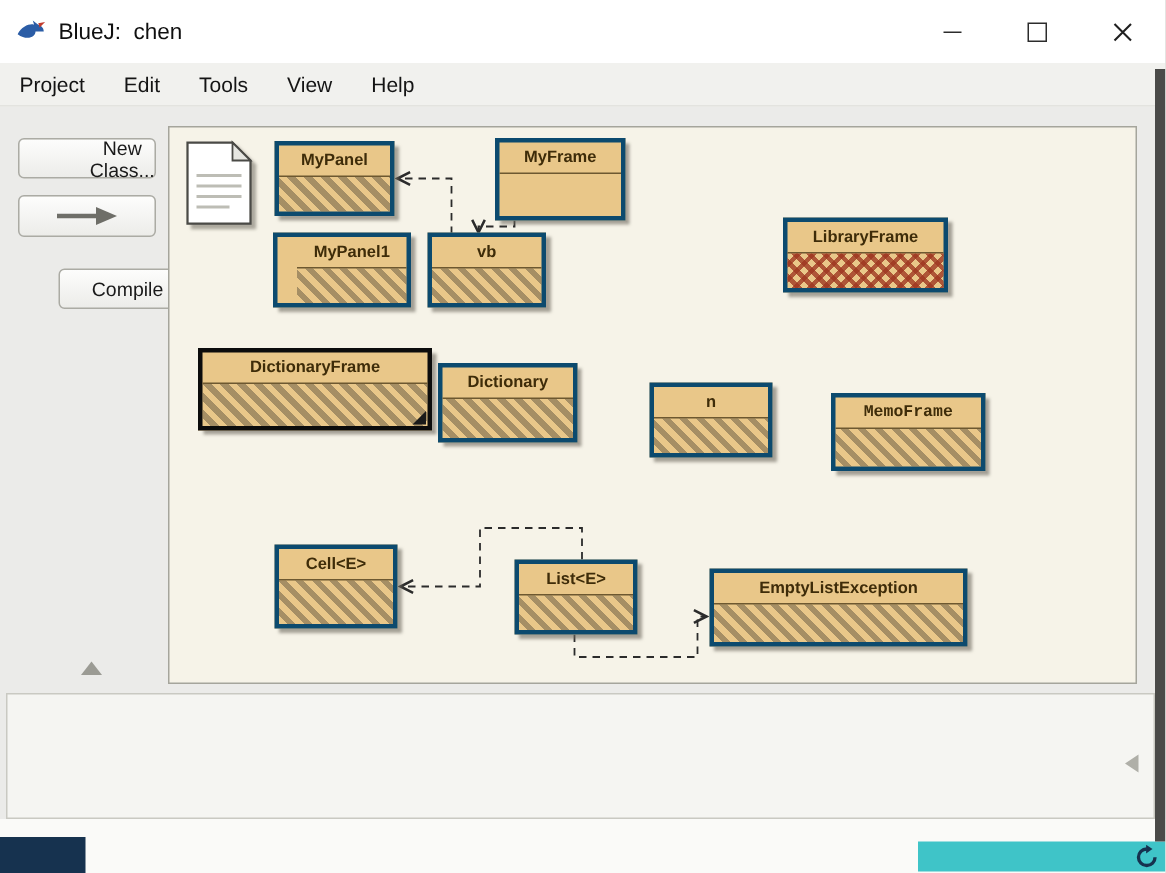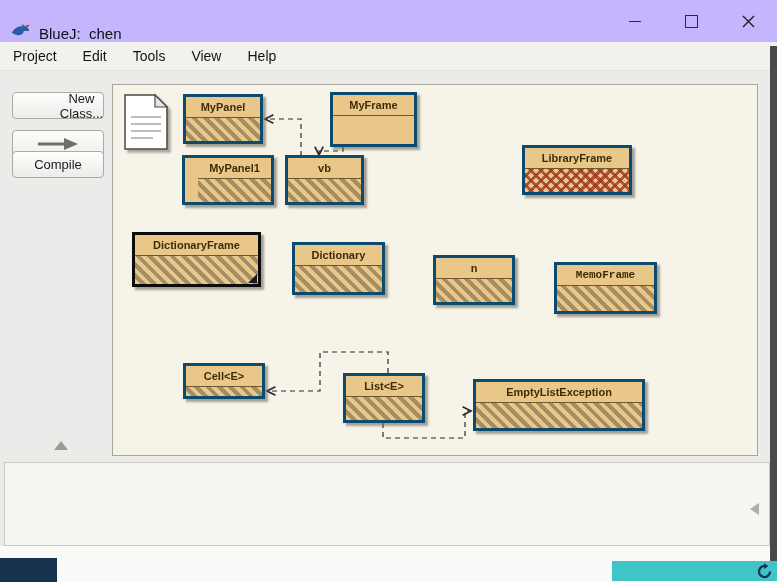--- a/index.html
+++ b/index.html
@@ -2,37 +2,37 @@
 <html style="--canvas-bg: #F6F3E8; --class-fill: #E9C789; --hatch-red: rgba(158,54,32,0.78); --teal: #3FC4C8; --navy: #16324F;"><head>
 <meta charset="utf-8">
 <style>
   html,body{margin:0;padding:0;background:#d8d8d5;}
   .window{
     position:relative;width:777px;height:582px;overflow:hidden;
     background:#EBEBE9;font-family:"Liberation Sans",sans-serif;
     -webkit-font-smoothing:antialiased;
   }
   
-  .titlebar{position:absolute;left:0;top:0;width:777px;height:42px;background:#c4b5fd;display:flex;align-items:flex-end;}
+  .titlebar{position:absolute;left:0;top:0;width:777px;height:42px;background:#ffffff;display:flex;align-items:center;}
   .app-icon{margin-left:9px;display:flex;align-items:center;}
   .title{margin-left:8px;font-size:15px;color:#101010;white-space:pre;}
   .win-controls{position:absolute;right:0;top:0;height:42px;display:flex;}
   .win-btn{width:57px;height:42px;display:flex;align-items:center;justify-content:center;cursor:default;}
   .glyph-min{width:12px;height:0;border-top:1.4px solid #2c2c2c;display:block;}
   .glyph-max{width:11px;height:11px;border:1.3px solid #2c2c2c;display:block;background:transparent;}
   
   .menubar{position:absolute;left:0;top:42px;width:777px;height:29px;background:#F1F1EE;display:flex;align-items:center;box-sizing:border-box;border-bottom:1px solid #E3E3DF;}
   .menu-item{padding:3px 13px;font-size:14px;color:#141414;}
   
   .tool-btn{position:absolute;left:12px;width:92px;height:27px;border:1px solid #ABABA4;border-radius:4px;
     background:linear-gradient(#FDFDFC,#ECECE9);font-family:"Liberation Sans",sans-serif;
     font-size:13px;color:#1a1a1a;display:flex;align-items:center;justify-content:center;padding:0;}
   .btn-newclass{top:92px;padding-left:47px;}
   .btn-arrow{top:130px;height:28px;}
-  .btn-compile{top:151px;}
+  .btn-compile{top:179px;margin-left:27px;}
   .expand-triangle{position:absolute;left:54px;top:441px;width:0;height:0;
     border-left:7px solid transparent;border-right:7px solid transparent;border-bottom:9px solid #9B9B94;}
   
   .canvas{position:absolute;left:112px;top:84px;width:646px;height:372px;box-sizing:border-box;
     background:var(--canvas-bg,#F6F3E8);border:1px solid #A5A59C;}
   #arrow-layer{position:absolute;left:0;top:0;width:644px;height:370px;z-index:1;}
   #arrow-layer polyline{fill:none;stroke:#2b2b2b;stroke-width:1.2;stroke-dasharray:5 4;}
   .readme{position:absolute;left:10px;top:8px;z-index:2;filter:drop-shadow(3px 3px 1px rgba(110,105,95,0.55));}
   .cls{position:absolute;z-index:2;box-sizing:border-box;background:var(--class-fill,#E9C789);
     border:3px solid #0c4a6e;box-shadow:3px 3px 2px rgba(110,105,95,0.6);display:flex;flex-direction:column;}
@@ -143,38 +143,38 @@
         <div class="cls-body"></div>
       </div>
       <div class="cls" style="left: 172px; top: 70px; width: 79px; height: 50px;">
         <div class="cls-label">vb</div>
         <div class="cls-body"></div>
       </div>
       <div class="cls uncompiled" style="left: 409px; top: 60px; width: 110px; height: 50px;">
         <div class="cls-label">LibraryFrame</div>
         <div class="cls-body"></div>
       </div>
-      <div class="cls selected" style="left: 19px; top: 147px; width: 129px; height: 55px;">
+      <div class="cls selected" style="left: 19px; top: 147px; width: 156px; height: 55px;">
         <div class="cls-label">DictionaryFrame</div>
         <div class="cls-body"></div>
         <div class="resize-handle"></div>
       </div>
       <div class="cls" style="left: 179px; top: 157px; width: 93px; height: 53px;">
         <div class="cls-label">Dictionary</div>
         <div class="cls-body"></div>
       </div>
       <div class="cls" style="left: 320px; top: 170px; width: 82px; height: 50px;">
         <div class="cls-label">n</div>
         <div class="cls-body"></div>
       </div>
       <div class="cls" style="left: 441px; top: 177px; width: 103px; height: 52px; font-family: Liberation Mono, monospace;">
         <div class="cls-label">MemoFrame</div>
         <div class="cls-body"></div>
       </div>
-      <div class="cls" style="left: 70px; top: 278px; width: 82px; height: 36px;">
+      <div class="cls" style="left: 70px; top: 278px; width: 82px; height: 56px;">
         <div class="cls-label">Cell&lt;E&gt;</div>
         <div class="cls-body"></div>
       </div>
       <div class="cls" style="left: 230px; top: 288px; width: 82px; height: 50px;">
         <div class="cls-label">List&lt;E&gt;</div>
         <div class="cls-body"></div>
       </div>
       <div class="cls" style="left: 360px; top: 294px; width: 172px; height: 52px;">
         <div class="cls-label">EmptyListException</div>
         <div class="cls-body"></div>

